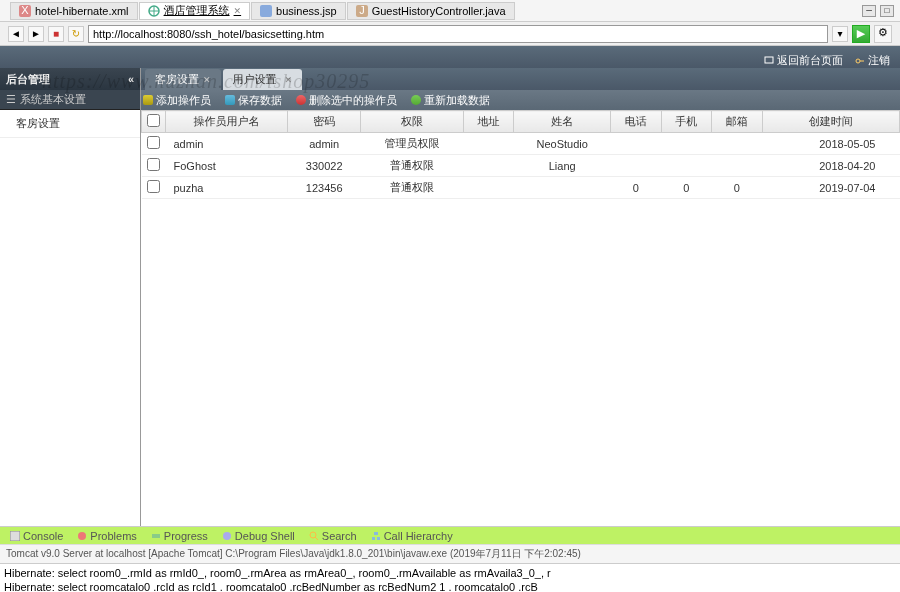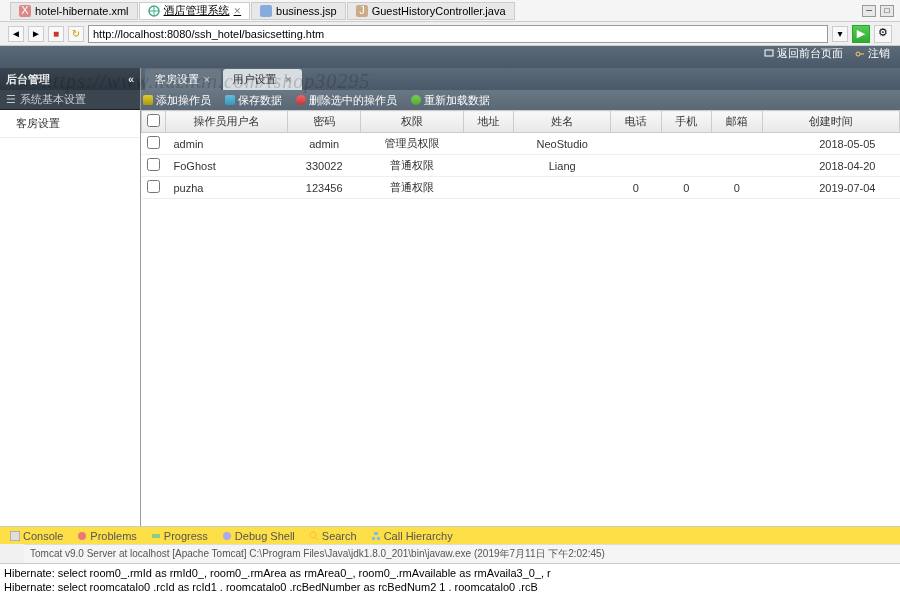--- a/index.html
+++ b/index.html
@@ -9,21 +9,21 @@
 .editor-tab.active { background: #fff; text-decoration: underline; }
 .editor-tab .icon { width: 12px; height: 12px; margin-right: 4px; }
 .tab-close { margin-left: 4px; color: #888; font-size: 9px; }
 .win-controls { margin-left: auto; display: flex; gap: 4px; padding-right: 6px; }
 .win-btn { width: 14px; height: 12px; background: #e8e8e8; border: 1px solid #999; font-size: 8px; text-align: center; line-height: 10px; cursor: pointer; }
 .url-bar { background: #f0f0f0; height: 24px; display: flex; align-items: center; padding: 0 8px; border-bottom: 1px solid #ccc; gap: 4px; }
 .nav-btn { width: 16px; height: 16px; border: 1px solid #ccc; background: #f8f8f8; display: flex; align-items: center; justify-content: center; cursor: pointer; font-size: 10px; }
 .url-input { flex: 1; height: 18px; border: 1px solid #999; padding: 0 4px; font-size: 11px; }
 .go-btn { width: 18px; height: 18px; background: linear-gradient(#5c5,#3a3); border: 1px solid #2a2; display: flex; align-items: center; justify-content: center; color: #fff; cursor: pointer; }
 .settings-btn { width: 18px; height: 18px; border: 1px solid #ccc; background: #f8f8f8; cursor: pointer; text-align: center; }
-.app-header { background: linear-gradient(#5a6b7a,#4a5868); height: 22px; display: flex; align-items: flex-start; justify-content: flex-end; padding: 0 10px; color: #fff; font-size: 10px; }
+.app-header { background: linear-gradient(#5a6b7a,#4a5868); height: 22px; display: flex; align-items: flex-end; justify-content: flex-end; padding: 0 10px; color: #fff; font-size: 10px; }
 .hdr-link { margin-left: 12px; cursor: pointer; display: flex; align-items: center; gap: 3px; }
 .hdr-icon { width: 10px; height: 10px; }
 .main-area { display: flex; height: 458px; }
 .sidebar { width: 140px; background: #2e3a44; display: flex; flex-direction: column; }
 .sidebar-hdr { background: linear-gradient(#3a4550,#2a3540); height: 22px; display: flex; align-items: center; justify-content: space-between; padding: 0 6px; color: #eee; font-size: 11px; font-weight: bold; }
 .sidebar-sub { background: #3a4550; height: 20px; display: flex; align-items: center; padding: 0 6px; color: #ccc; font-size: 10px; border-bottom: 1px solid #222; }
 .sidebar-body { background: #fff; flex: 1; }
 .side-item { padding: 6px 16px; font-size: 11px; color: #333; cursor: pointer; border-bottom: 1px solid #eee; }
 .content { flex: 1; background: #fff; border-left: 1px solid #999; display: flex; flex-direction: column; }
 .content-tabs { background: linear-gradient(#5a6b7a,#4a5868); height: 22px; display: flex; align-items: flex-end; padding-left: 4px; }
@@ -40,24 +40,24 @@
 .icon-reload { background: linear-gradient(#7c5,#5a3); border-radius: 50%; }
 .grid { flex: 1; overflow: auto; }
 .grid table { width: 100%; border-collapse: collapse; }
 .grid th { background: linear-gradient(#f8f8f8,#e8e8e8); border: 1px solid #ccc; padding: 3px 4px; font-weight: normal; font-size: 11px; color: #333; text-align: center; }
 .grid th.chk { width: 24px; }
 .grid td { border-bottom: 1px solid #eee; padding: 3px 4px; font-size: 11px; text-align: center; color: #333; }
 .grid td.chk { width: 24px; }
 .grid td.left { text-align: left; padding-left: 8px; }
 .grid td.right { text-align: right; padding-right: 24px; }
 .grid input[type=checkbox] { margin: 0; }
-.bottom-tabs { background: #fde047; border-top: 1px solid #ccc; height: 18px; display: flex; align-items: center; padding: 0 4px; gap: 2px; }
+.bottom-tabs { background: #bef264; border-top: 1px solid #ccc; height: 18px; display: flex; align-items: center; padding: 0 4px; gap: 2px; }
 .btab { padding: 1px 6px; font-size: 10px; color: #555; cursor: pointer; display: flex; align-items: center; gap: 3px; }
 .btab .bicon { width: 10px; height: 10px; }
-.server-line { background: #f5f5f5; padding: 2px 6px; font-size: 10px; color: #555; border-top: 1px solid #ddd; margin-left: 24px; }
+.server-line { background: #f5f5f5; padding: 2px 6px; font-size: 10px; color: #555; border-top: 1px solid #ddd; }
 .console-out { background: #fff; border-top: 1px solid #ccc; padding: 2px 4px; font-family: "Courier New", monospace; font-size: 13px; color: #000; line-height: 1.3; white-space: nowrap; overflow: hidden; }
 </style>
 </head>
 <body>
 
 <div class="editor-tabs">
   <div class="editor-tab">
     <svg class="icon" viewBox="0 0 12 12">
         <rect width="12" height="12" fill="#d88" rx="2"></rect>
         <text x="6" y="9" text-anchor="middle" fill="#fff" font-size="7">X</text>

